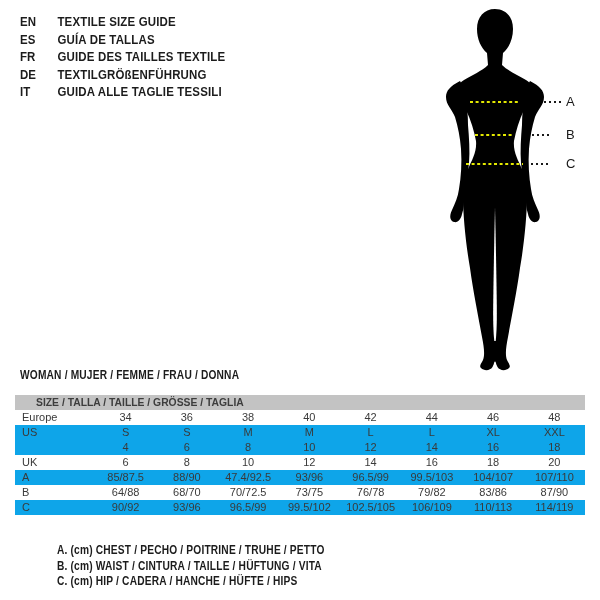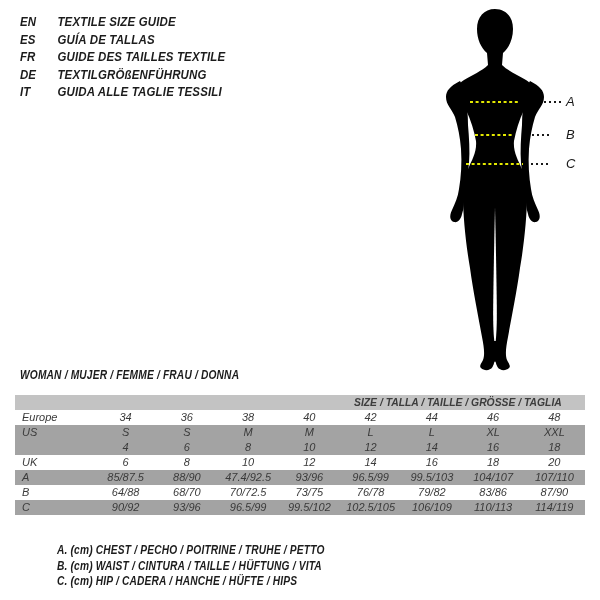--- a/index.html
+++ b/index.html
@@ -1,40 +1,40 @@
 <!DOCTYPE html>
 <html><head>
 <meta charset="utf-8">
 <style>
   html,body{margin:0;padding:0;background:#fff;}
   .page{
     position:relative;width:600px;height:600px;background:#ffffff;overflow:hidden;
-    font-family:"Liberation Sans",sans-serif;color:#1c1c1c;font-style:italic;
+    font-family:"Liberation Sans",sans-serif;color:#1c1c1c;
   }
   
   .lang-block{position:absolute;left:20px;top:13px;}
   .lang-row{display:flex;height:17.6px;line-height:17.6px;
     transform:scaleX(0.85);transform-origin:left center;}
   .lang-code{width:44px;font-weight:bold;font-size:13.5px;}
   .lang-text{font-weight:bold;font-size:13.5px;white-space:nowrap;letter-spacing:.2px;}
   
   .figure-svg{position:absolute;left:390px;top:5px;}
   .measure-label{font-family:"Liberation Sans",sans-serif;font-size:13px;fill:#1a1a1a;}
   
   .woman-title{position:absolute;left:20px;top:368px;font-size:12px;font-weight:bold;
     white-space:nowrap;transform:scaleX(0.85);transform-origin:left center;letter-spacing:.2px;}
   
   .size-table{position:absolute;left:15px;top:395px;width:570px;border-collapse:collapse;
     table-layout:fixed;font-size:11px;color:#3a3a3a;}
   .size-table td{padding:0;height:15px;line-height:15px;text-align:center;overflow:hidden;white-space:nowrap;}
   .size-table td.lbl{text-align:left;padding-left:7px;}
-  .size-table tr.hdr td{background:#c3c3c3;text-align:right;padding-left:7px;}
+  .size-table tr.hdr td{background:#c3c3c3;text-align:left;padding-left:21px;}
   .size-table tr.hdr td span{display:inline-block;font-weight:bold;color:#3d3d3d;font-size:11.5px;
     transform:scaleX(0.9);transform-origin:left center;white-space:nowrap;}
-  .size-table tr.shaded td{background:#a3a3a3;}
+  .size-table tr.shaded td{background:#0ea5e9;}
   
   .legend-block{position:absolute;left:20px;top:543px;margin-left:37px;}
   .legend-row{height:15.5px;line-height:15.5px;font-size:12px;font-weight:bold;white-space:nowrap;
     transform:scaleX(0.85);transform-origin:left center;letter-spacing:.2px;}
 </style>
 </head>
 <body>
 
 <div class="page">
 

